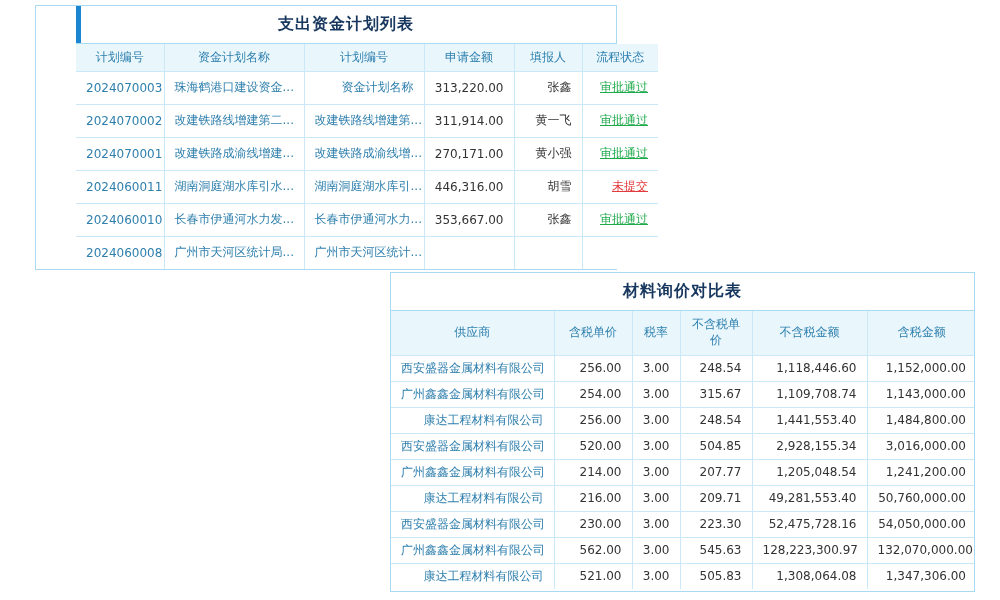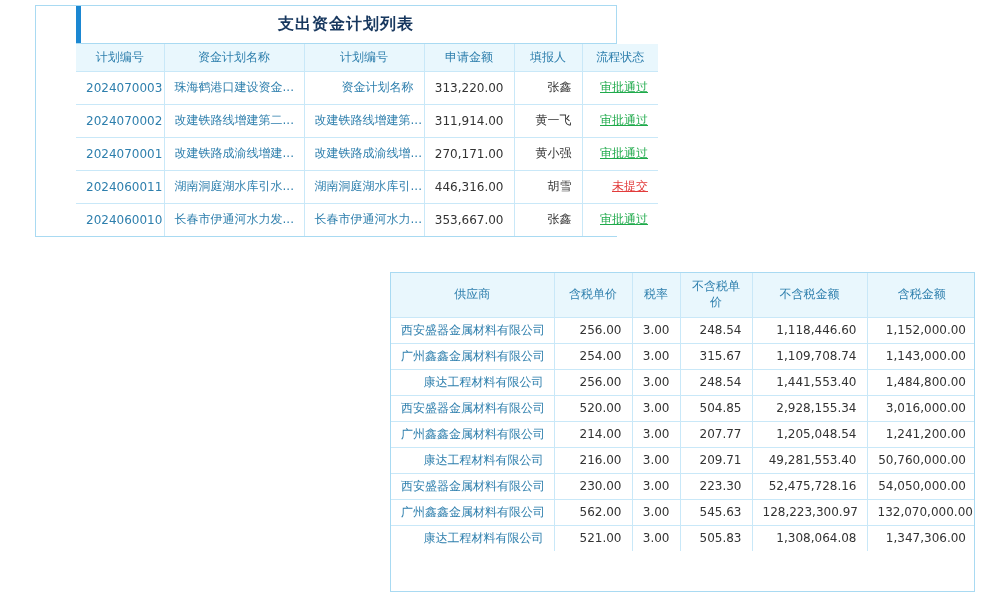--- a/index.html
+++ b/index.html
@@ -97,25 +97,36 @@
           <td class="al status red">未提交</td>
         </tr>
         <tr>
           <td class="c-link al">2024060010</td>
           <td class="c-link al">长春市伊通河水力发...</td>
           <td class="c-link al">长春市伊通河水力...</td>
           <td class="c-num ar">353,667.00</td>
           <td class="c-num al">张鑫</td>
           <td class="al status green">审批通过</td>
         </tr>
+        <tr>
+          <td class="c-link al">2024060008</td>
+          <td class="c-link al">广州市天河区统计局...</td>
+          <td class="c-link al">广州市天河区统计...</td>
+          <td class="c-num ar"></td>
+          <td class="c-num al"></td>
+          <td class="al"></td>
+        </tr>
       </tbody>
   </table>
 </div>
 
 <div class="panel panel-quote">
+  <div class="title-row">
+    <h2>材料询价对比表</h2>
+  </div>
   <table>
     <colgroup>
       <col style="width:163px">
         <col style="width:78px">
         <col style="width:48px">
       <col style="width:72px">
         <col style="width:115px">
         <col style="width:109px">
     </colgroup>
     <thead>

